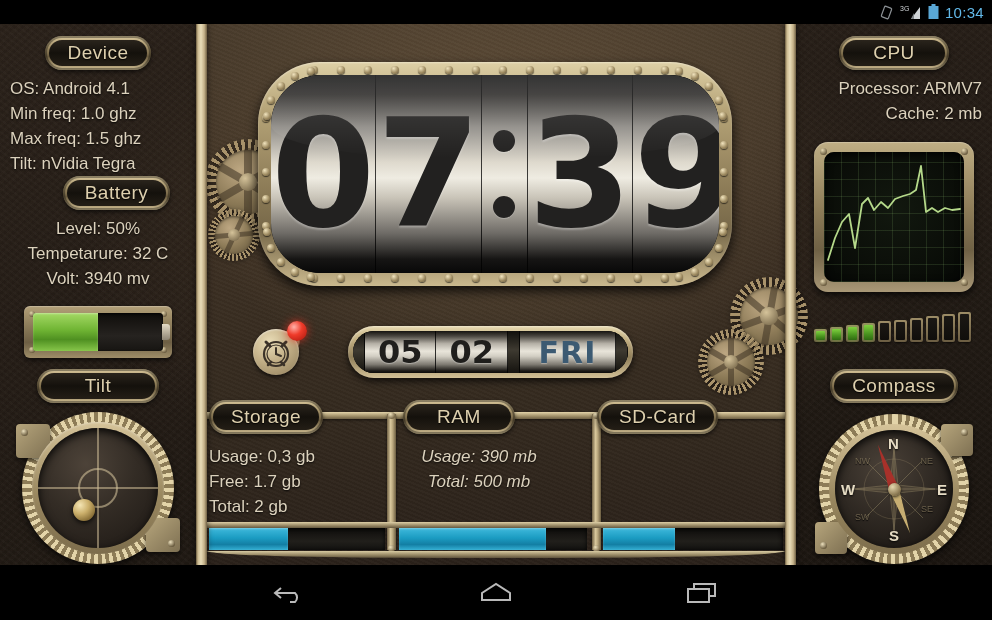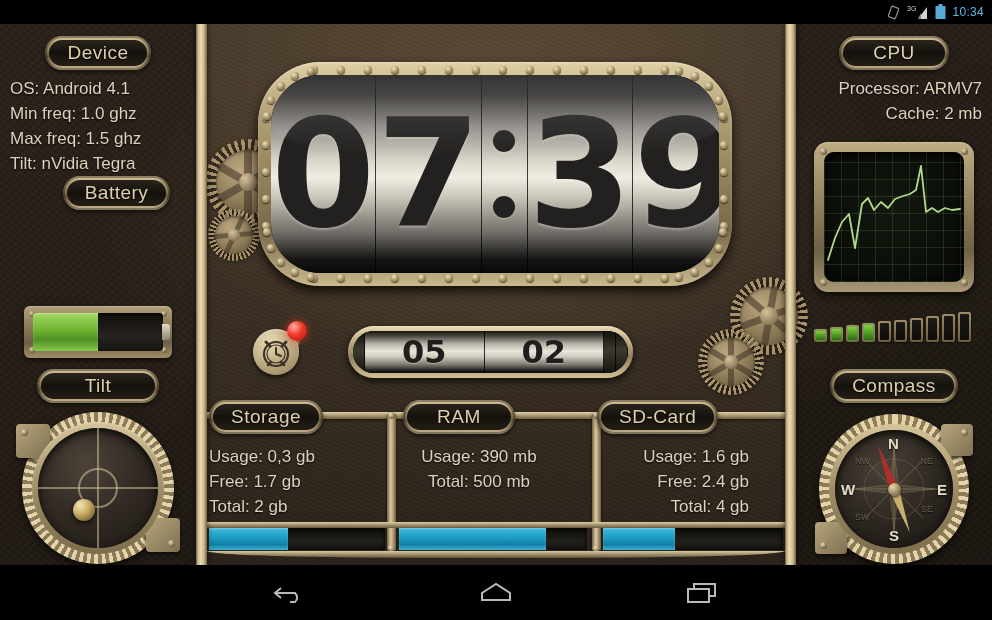--- a/index.html
+++ b/index.html
@@ -9,21 +9,21 @@
   #screen { position:relative; width:992px; height:620px; background:#000; }
 
   
   #statusbar {
     position:absolute; left:0; top:0; width:992px; height:24px;
     background:#000; display:flex; align-items:center;
     justify-content:flex-end; padding-right:8px; gap:6px;
   }
   #statusbar .sb-icon { display:flex; align-items:center; }
   #statusbar .clock {
-    color:#62b8e8; font-size:12px; letter-spacing:0.3px;
+    color:#62b8e8; font-size:15px; letter-spacing:0.3px;
     font-family:"Liberation Sans", sans-serif;
   }
 
   
   #widget {
     position:absolute; left:0; top:24px; width:992px; height:541px;
     background:
       radial-gradient(ellipse 60% 70% at 50% 40%, rgba(90,70,48,0.55), rgba(0,0,0,0) 70%),
       linear-gradient(165deg,#2a2119 0%, #241c15 45%, #1a140f 100%);
     overflow:hidden;
@@ -497,20 +497,25 @@
       </div>
 
       <div class="col-center" style="position:absolute; left:0; top:152px; width:196px;padding-left:37px;">
         <div class="pill-wrap">
           <div class="pill">
               <span class="pill-label">Battery</span>
             </div>
         </div>
       </div>
 
+      <div style="position:absolute; left:0; top:192px; width:196px; text-align:center;">
+        <div class="info-line">Level: 50%</div>
+        <div class="info-line">Tempetarure: 32 C</div>
+        <div class="info-line">Volt: 3940 mv</div>
+      </div>
 
       <div class="col-center" style="position:absolute; left:0; top:282px; width:196px;">
         <div class="batt-frame">
           <i class="batt-screw" style="left:5px; top:5px;"></i>
           <i class="batt-screw" style="right:5px; top:5px;"></i>
           <i class="batt-screw" style="left:5px; bottom:5px;"></i>
           <i class="batt-screw" style="right:5px; bottom:5px;"></i>
           <div class="batt-body">
             <div class="batt-fill" id="batt-fill" style="width: 50%;"></div>
             <div class="batt-nub"></div>
@@ -649,20 +654,23 @@
     <div id="date-unit">
       <div class="date-glass">
         <div class="date-cell dark"></div>
         <div class="date-cell" style="flex:1;">
           <span class="date-num">05</span>
         </div>
         <div class="date-cell" style="flex:1;">
           <span class="date-num">02</span>
         </div>
         <div class="date-cell dark"></div>
+        <div class="date-cell" style="flex:1.35;">
+          <span class="date-day">FRI</span>
+        </div>
         <div class="date-cell dark"></div>
       </div>
     </div>
 
     <div id="stats">
       <div class="stats-rail"></div>
 
       <div class="stat-divider" style="left:180px;">
           <i style="top:-2px;"></i>
           <i style="bottom:-2px;"></i>
@@ -684,36 +692,31 @@
           <div class="info-line">Total: 2 gb</div>
         </div>
       </div>
 
       <div class="stat-col" style="left:196px;">
         <div class="pill-wrap">
           <div class="pill" style="padding:0 30px;">
               <span class="pill-label">RAM</span>
             </div>
         </div>
-        <div class="stat-lines" style="text-align:center;">
+        <div class="stat-lines" style="text-align:center;font-style:italic;">
           <div class="info-line">Usage: 390 mb</div>
           <div class="info-line">Total: 500 mb</div>
         </div>
       </div>
 
       <div class="stat-col" style="left:390px;">
         <div class="pill-wrap">
           <div class="pill">
               <span class="pill-label">SD-Card</span>
             </div>
-        </div>
-        <div class="stat-lines" style="text-align:right;">
-          <div class="info-line">Usage: 1.6 gb</div>
-          <div class="info-line">Free: 2.4 gb</div>
-          <div class="info-line">Total: 4 gb</div>
         </div>
       </div>
 
       <div class="bottom-rail"></div>
 
       <div class="bar-track" style="left:2px; top:128px; width:176px;">
         <div class="bar-fill" id="bar-0" style="width: 45%;"></div>
       </div>
       <div class="bar-track" style="left:192px; top:128px; width:188px;">
         <div class="bar-fill" id="bar-1" style="width: 78%;"></div>

